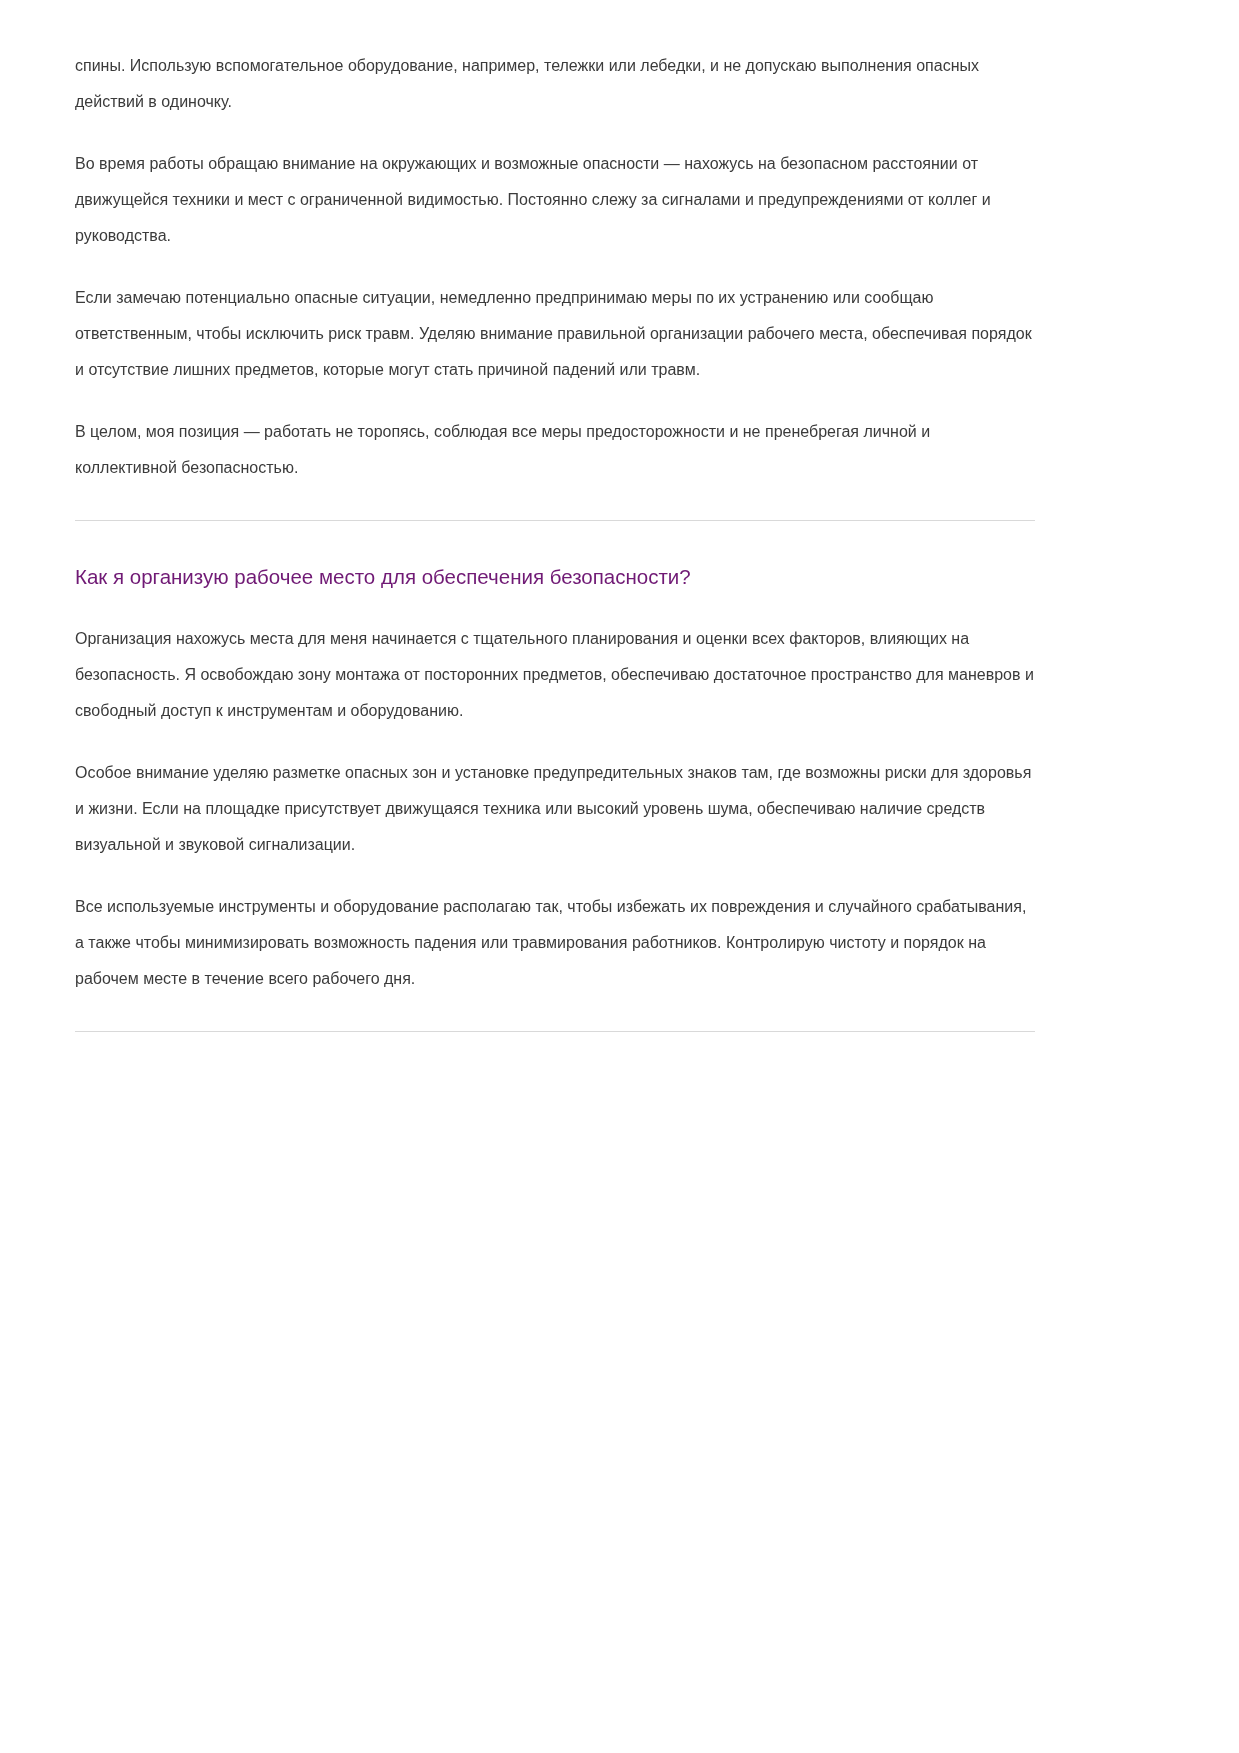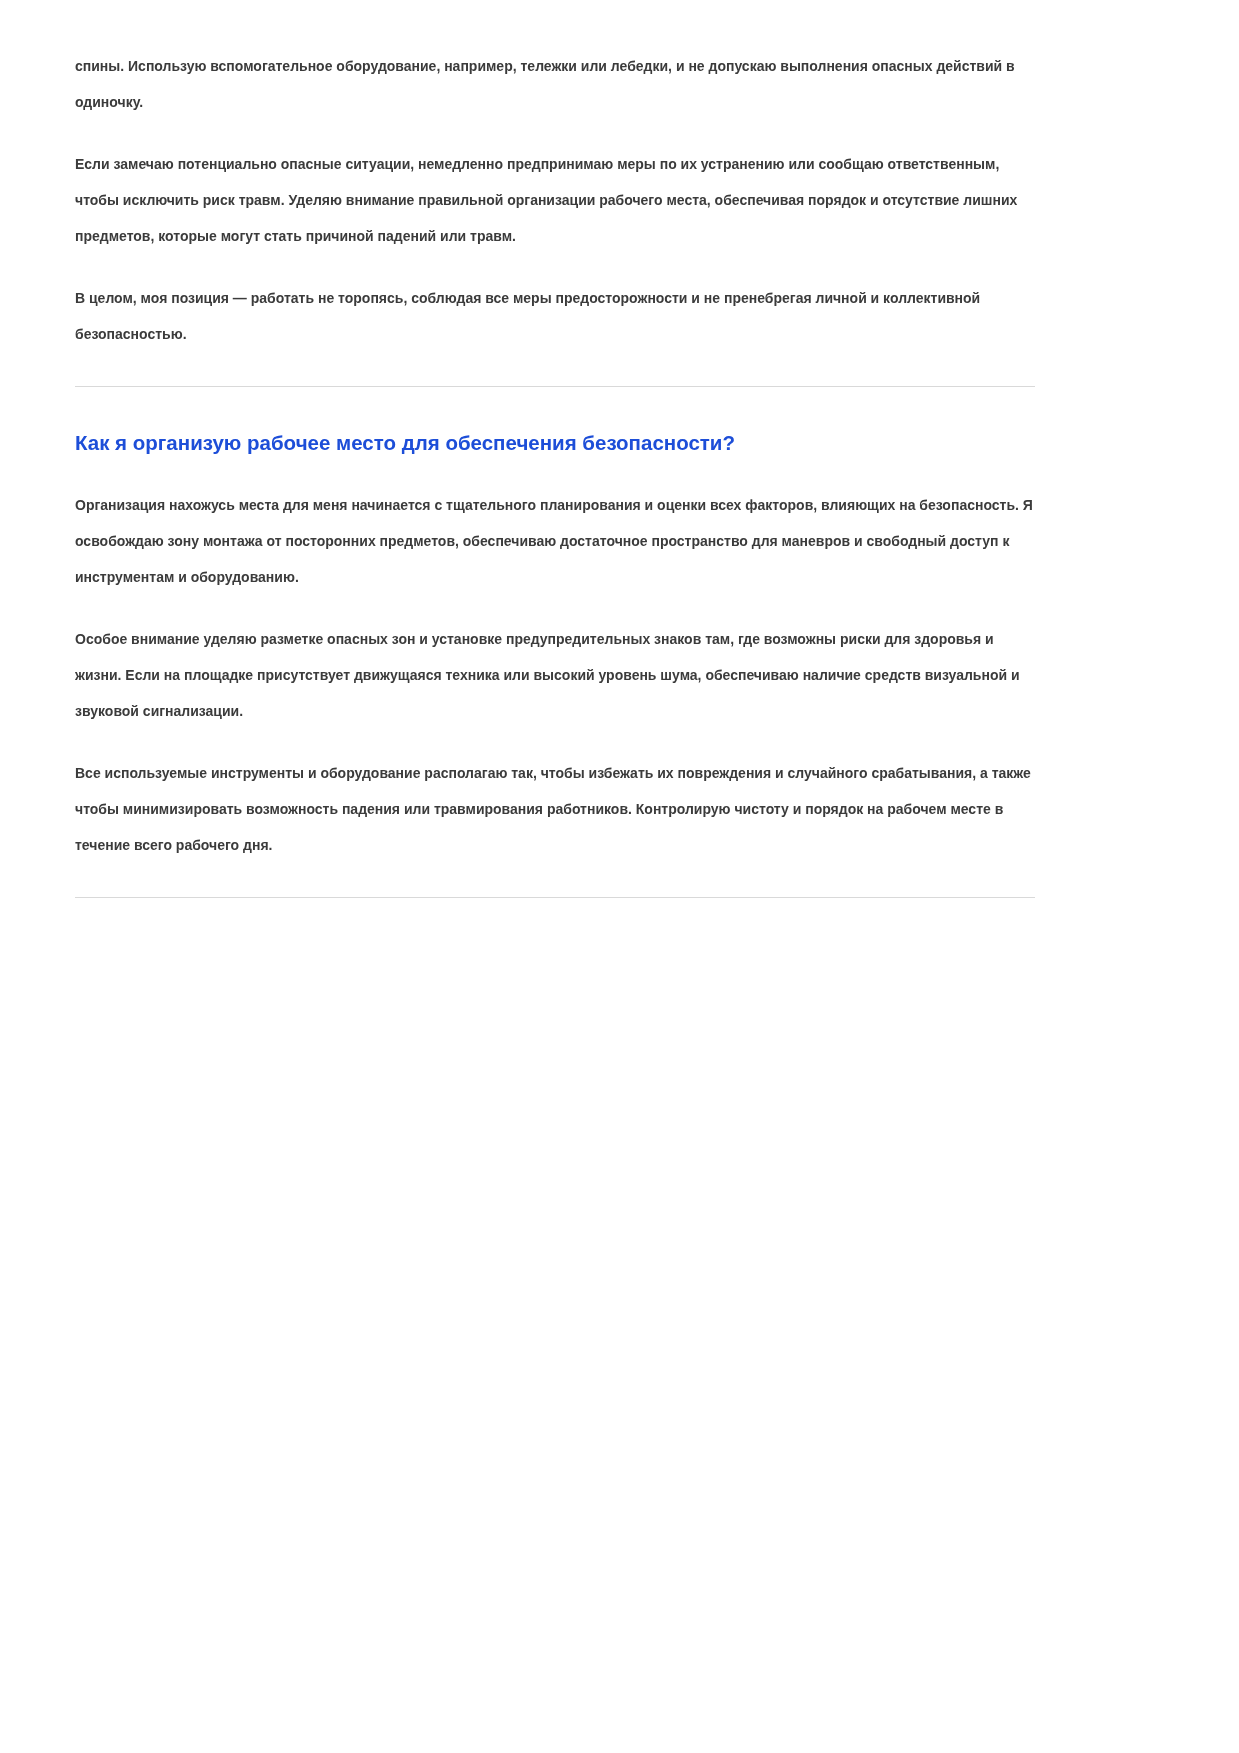--- a/index.html
+++ b/index.html
@@ -18,52 +18,53 @@
     box-sizing: border-box;
     width: 1239px;
     min-height: 1753px;
     padding: 48px 204px 60px 75px;
   }
   .doc {
     width: 960px;
   }
   p.para {
     margin: 0 0 26px 0;
-    font-size: 14px;
+    font-size: 16px;
     line-height: 36px;
-    font-weight: 700;
+    font-weight: 400;
     color: #3b3b3b;
     text-align: left;
   }
   h2.section-heading {
     margin: 0 0 28px 0;
     font-size: 20.5px;
     line-height: 32px;
-    font-weight: 700;
-    color: #1d4ed8;
+    font-weight: 400;
+    color: #701a75;
   }
   hr.divider {
     border: none;
     border-top: 1px solid #d9d9d9;
     height: 0;
     margin: 34px 0 40px 0;
     width: 100%;
   }
   section {
     margin: 0;
   }
 </style>
 </head>
 <body>
 
 <div class="page">
   <div class="doc">
 
     <section>
       <p class="para">спины. Использую вспомогательное оборудование, например, тележки или лебедки, и не допускаю выполнения опасных действий в одиночку.</p>
+      <p class="para">Во время работы обращаю внимание на окружающих и возможные опасности — нахожусь на безопасном расстоянии от движущейся техники и мест с ограниченной видимостью. Постоянно слежу за сигналами и предупреждениями от коллег и руководства.</p>
       <p class="para">Если замечаю потенциально опасные ситуации, немедленно предпринимаю меры по их устранению или сообщаю ответственным, чтобы исключить риск травм. Уделяю внимание правильной организации рабочего места, обеспечивая порядок и отсутствие лишних предметов, которые могут стать причиной падений или травм.</p>
       <p class="para">В целом, моя позиция — работать не торопясь, соблюдая все меры предосторожности и не пренебрегая личной и коллективной безопасностью.</p>
     </section>
 
     <hr class="divider">
 
     <section>
       <h2 class="section-heading">Как я организую рабочее место для обеспечения безопасности?</h2>
       <p class="para">Организация нахожусь места для меня начинается с тщательного планирования и оценки всех факторов, влияющих на безопасность. Я освобождаю зону монтажа от посторонних предметов, обеспечиваю достаточное пространство для маневров и свободный доступ к инструментам и оборудованию.</p>
       <p class="para">Особое внимание уделяю разметке опасных зон и установке предупредительных знаков там, где возможны риски для здоровья и жизни. Если на площадке присутствует движущаяся техника или высокий уровень шума, обеспечиваю наличие средств визуальной и звуковой сигнализации.</p>

